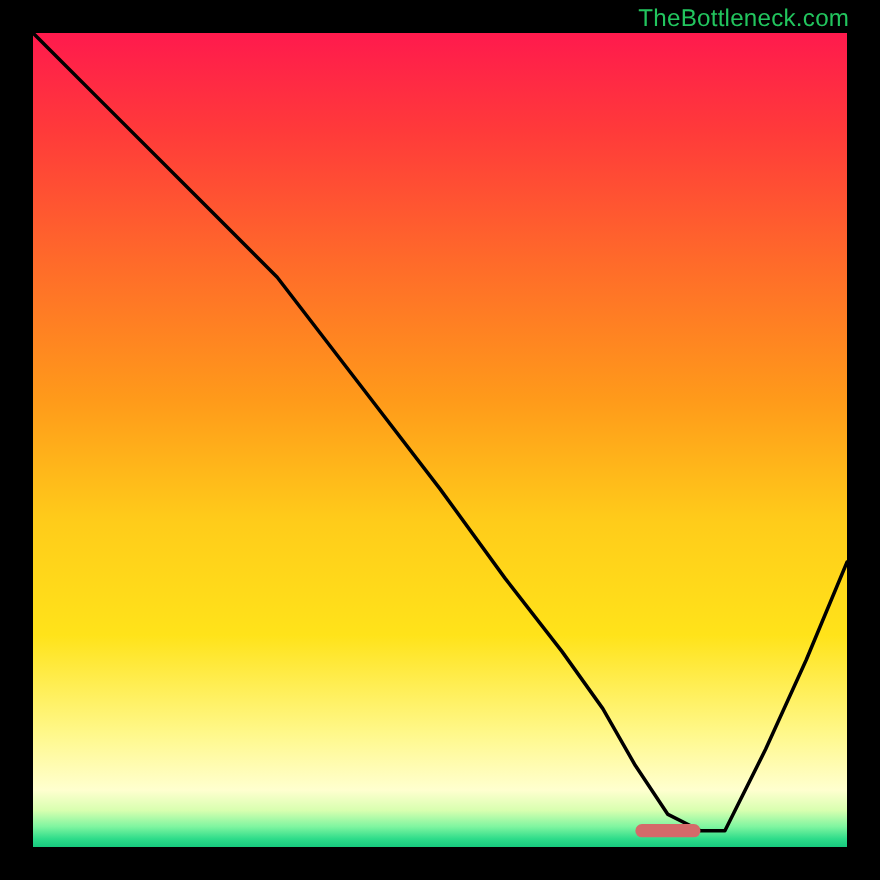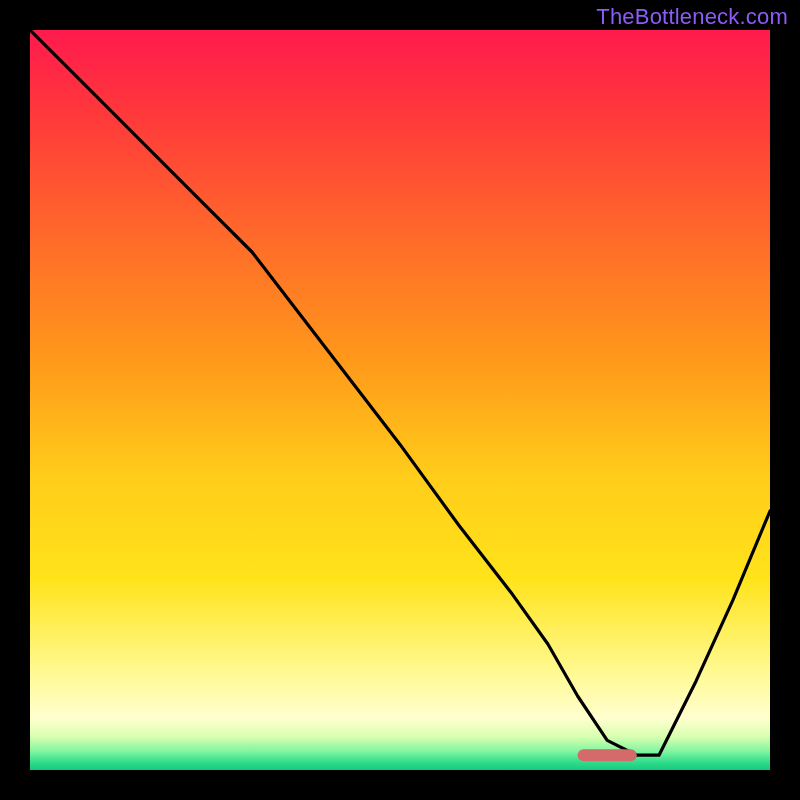--- a/index.html
+++ b/index.html
@@ -7,22 +7,22 @@
     padding: 0;
     width: 800px;
     height: 800px;
     background: #000;
     position: relative;
     font-family: Arial, Helvetica, sans-serif;
   }
   .watermark {
     position: absolute;
     top: 4px;
-    right: 12px;
-    color: #8b5cf6;
+    right: 28px;
+    color: #22c55e;
     font-size: 22px;
     font-weight: 500;
     z-index: 10;
     letter-spacing: 0.2px;
   }
   .plot-frame {
     position: absolute;
     left: 30px;
     top: 30px;
     width: 740px;

